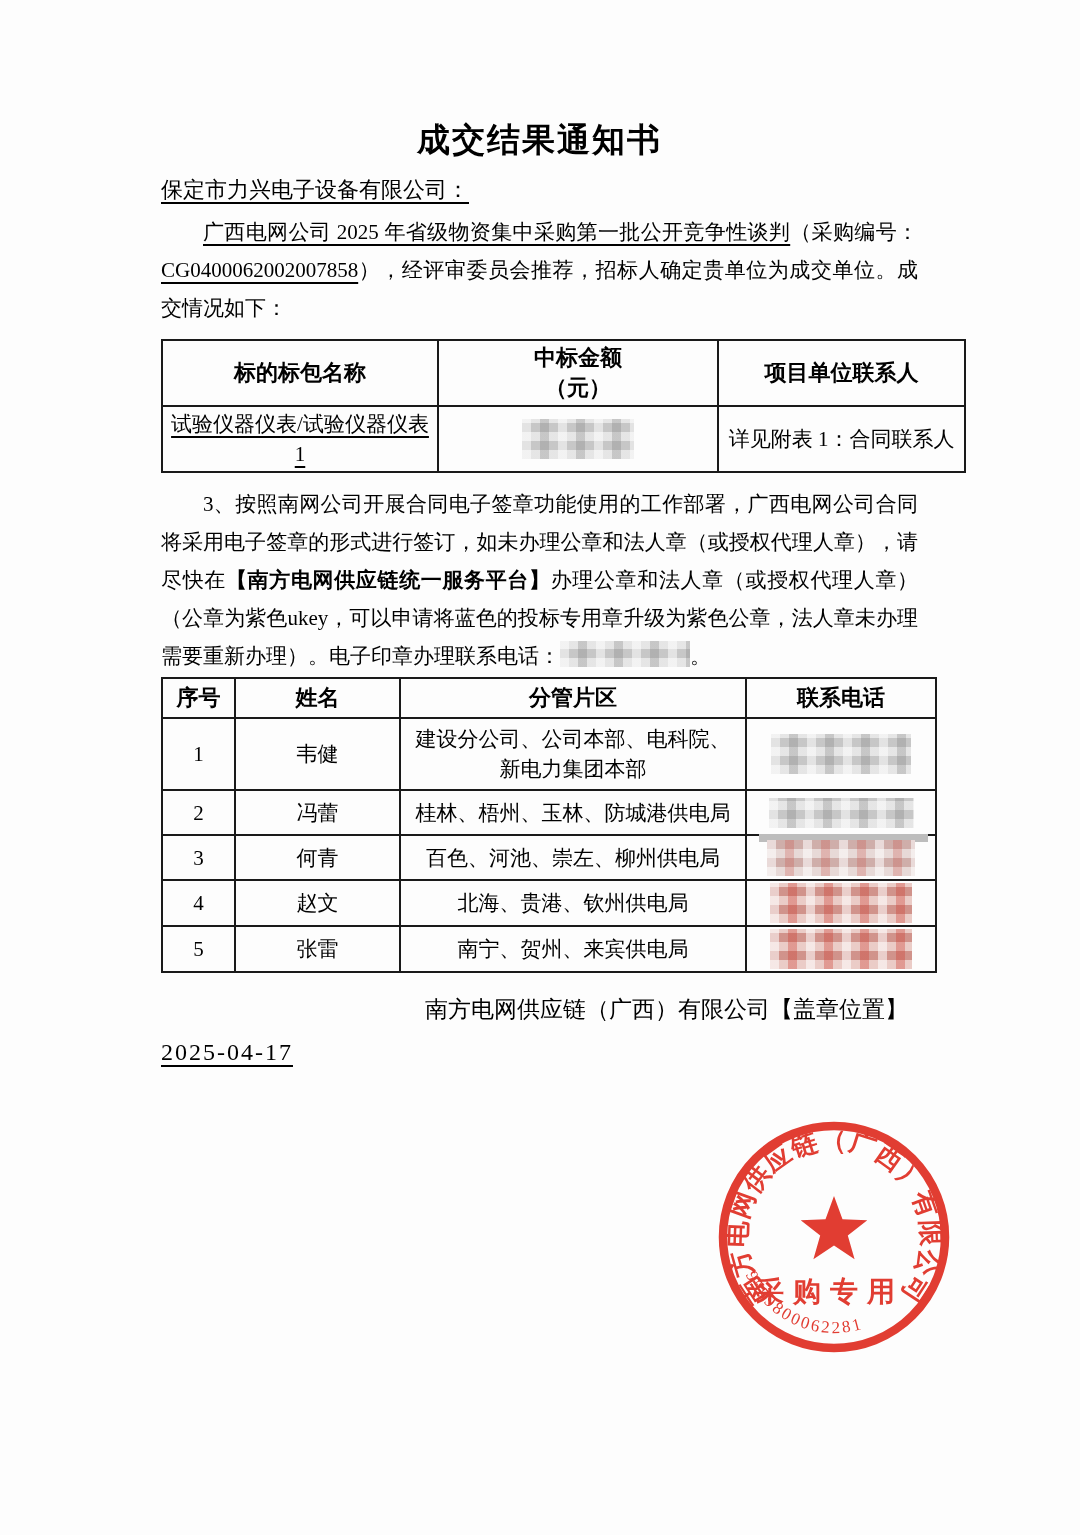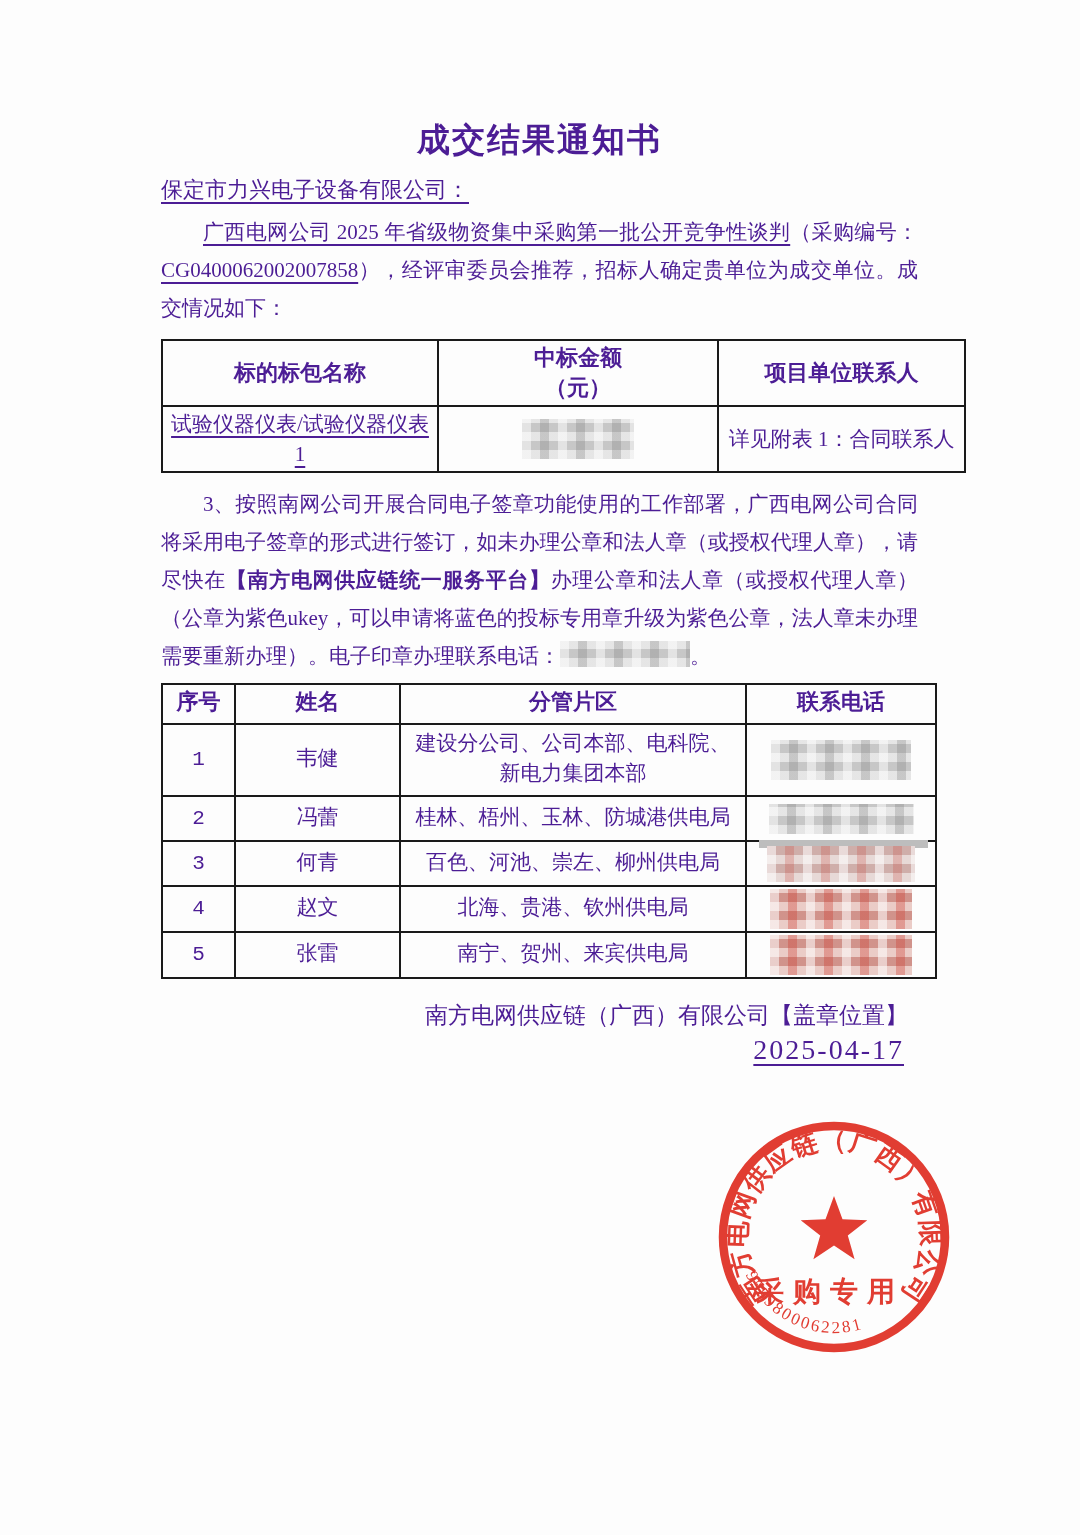--- a/index.html
+++ b/index.html
@@ -3,21 +3,21 @@
 <meta charset="utf-8">
 <style>
   * { margin:0; padding:0; box-sizing:border-box; }
   html,body { background:#f2f2f2; }
   .page {
     position:relative;
     width:1080px; height:1535px;
     margin:0 auto;
     background:#fdfdfd;
     font-family:"Liberation Serif","DejaVu Serif",serif;
-    color:#4c1d95;
+    color:#000000;
     overflow:hidden;
   }
   .content {
     position:absolute; left:161px; top:0; width:757px;
   }
   .doc-title {
     margin-top:118px;
     text-align:center;
     font-size:33px; font-weight:bold; letter-spacing:2px;
   }
@@ -41,21 +41,21 @@
   .t1 .c1 { width:276px; } .t1 .c2 { width:280px; } .t1 .c3 { width:247px; }
   .t1 th { height:60px; }
   .t1 td { height:63px; }
 
   .paras { margin-top:12px; }
 
   .attach-label {
     margin-top:4px; padding-left:2em;
     font-size:22px; line-height:38px;
   }
-  .t2 { margin-top:8px;font-family:Liberation Mono, monospace; }
+  .t2 { margin-top:2px; }
   .t2 .c1 { width:73px; } .t2 .c2 { width:165px; } .t2 .c3 { width:346px; } .t2 .c4 { width:190px; }
   .t2 th { height:40px; }
   .t2 .r1 td { height:72px; }
   .t2 .rn td { height:45px; }
 
   
   .mosaic {
     display:block; margin:0 auto;
     background-color:#d6d6d6;
     background-image:
@@ -83,22 +83,23 @@
       repeating-linear-gradient(90deg, rgba(255,255,255,.55) 0 9px, rgba(0,0,0,0) 9px 18px, rgba(205,60,48,.35) 18px 27px, rgba(0,0,0,0) 27px 36px),
       repeating-linear-gradient(0deg, rgba(255,255,255,.40) 0 9px, rgba(160,55,48,.20) 9px 18px);
   }
 
   .sign-line {
     margin-top:20px;
     text-align:right; padding-right:10px;
     font-size:23px; line-height:34px;
   }
   .date-line {
-    text-align:right; padding-right:14px;
-    font-size:28px; line-height:34px; letter-spacing:2px;
+    margin-top:8px;
+    text-align:left; padding-right:14px;
+    font-size:24px; line-height:34px; letter-spacing:2px;
   }
 
   .stamp {
     position:absolute; left:716px; top:1119px;
     width:236px; height:236px;
     z-index:6; opacity:.9;
     mix-blend-mode:multiply;
     pointer-events:none;
   }
 </style>

